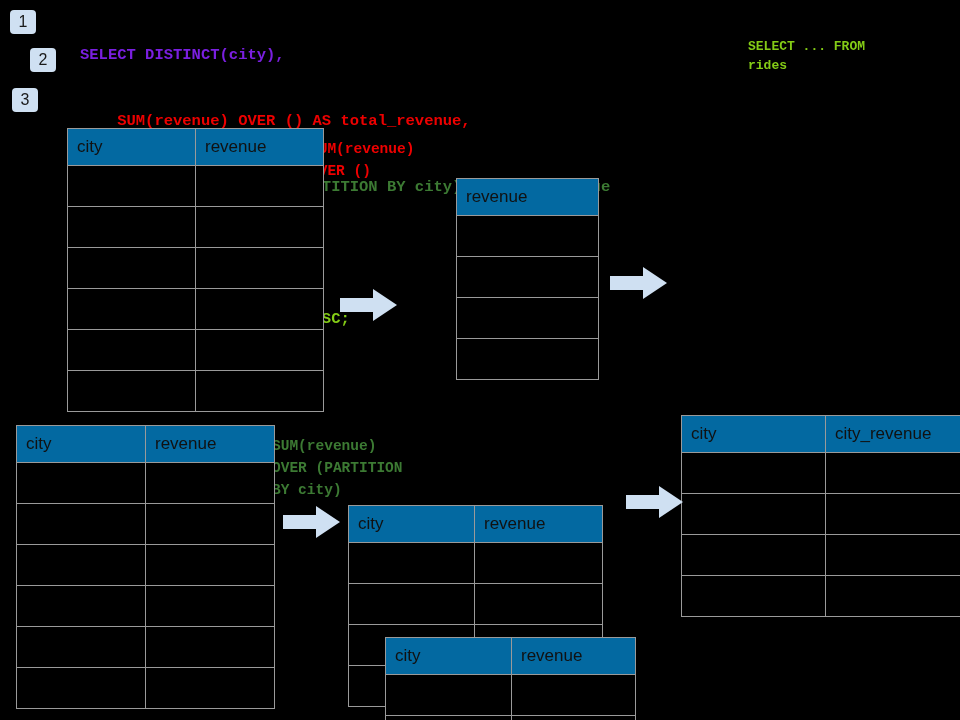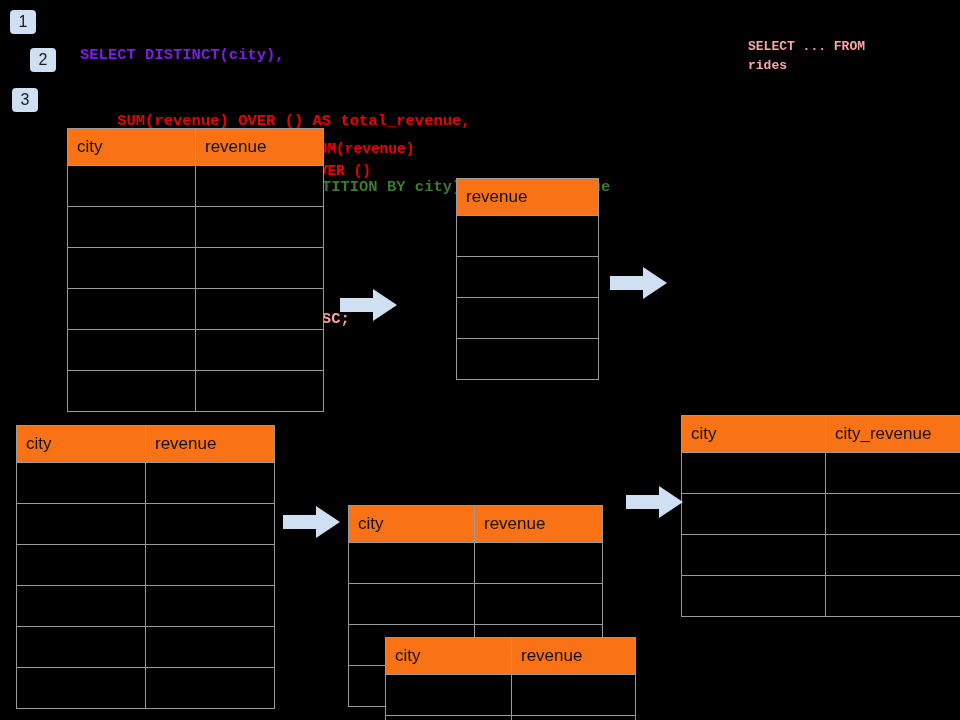--- a/index.html
+++ b/index.html
@@ -38,21 +38,21 @@
     font-size: 15.5px;
     font-weight: bold;
     line-height: 22px;
     white-space: pre;
     letter-spacing: 0px;
   }
   .sql-line { white-space: pre; }
   .c-violet { color: #7a1fe0; }
   .c-red    { color: #ee0000; }
   .c-green  { color: #3c7a33; }
-  .c-magenta{ color: #fca5a5; }
+  .c-magenta{ color: #84cc16; }
 
   
   .annot {
     position: absolute;
     font-family: "Liberation Mono", "DejaVu Sans Mono", monospace;
     font-size: 14.5px;
     font-weight: bold;
     line-height: 22px;
     white-space: pre;
   }
@@ -69,21 +69,21 @@
     background: #000000;
   }
   .tbl td {
     border: 1px solid #9a9a9a;
     padding: 0;
     height: 40px;
     background: #000000;
   }
   .tbl th {
     border: 1px solid #9a9a9a;
-    background: #f97316;
+    background: #0369a1;
     color: #111111;
     font-family: "Liberation Sans", sans-serif;
     font-weight: normal;
     font-size: 17px;
     text-align: left;
     padding: 0 0 0 9px;
     height: 36px;
   }
 
   
@@ -109,20 +109,23 @@
     <div class="sql-line c-magenta">  FROM rides</div>
     <div class="sql-line c-magenta">  ORDER by city_revenue DESC;</div>
   </div>
 
   <div class="annot side c-magenta" style="left:748px; top:37px;">SELECT ... FROM
 rides</div>
 
   <div class="annot c-red" style="left:310px; top:138px;">SUM(revenue)
 OVER ()</div>
 
+  <div class="annot c-green" style="left:272px; top:435px;">SUM(revenue)
+OVER (PARTITION
+BY city)</div>
 
   <table class="tbl" style="left:67px; top:128px; width:236px;">
     <tbody>
         <tr>
       <th style="width:118px;">city</th>
       <th style="width:118px;">revenue</th>
     </tr>
     <tr>
           <td></td>
           <td></td>

